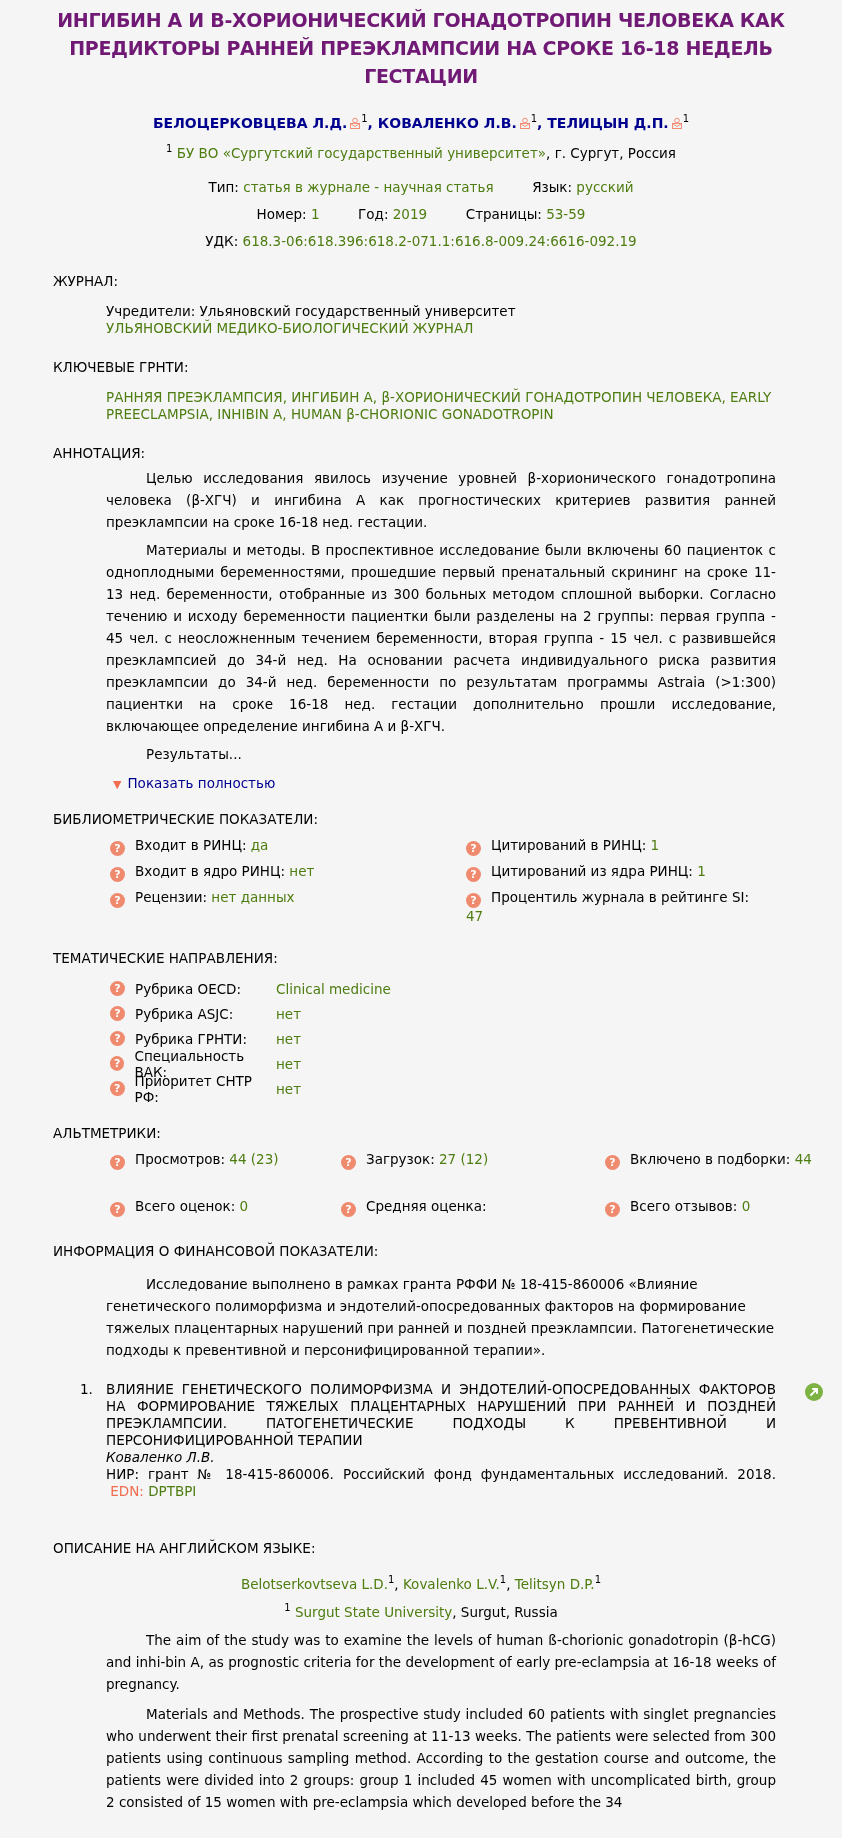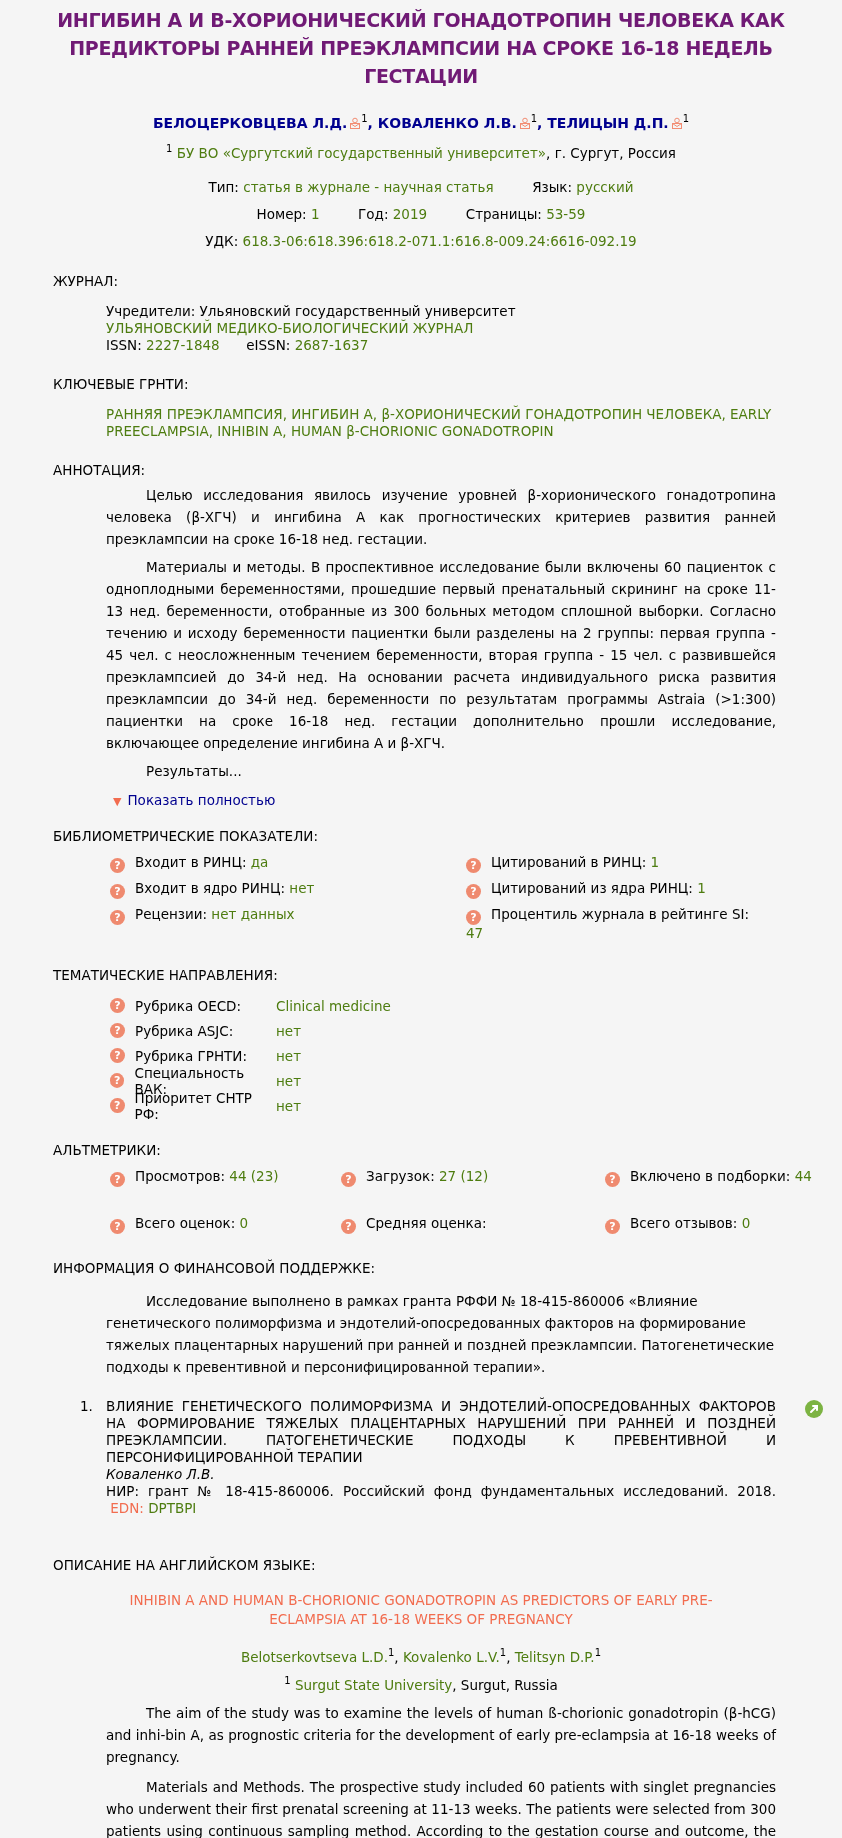--- a/index.html
+++ b/index.html
@@ -151,27 +151,20 @@
     <div>
       <span>УДК:</span>
       <a href="#">618.3-06:618.396:618.2-071.1:616.8-009.24:6616-092.19</a>
     </div>
   </div>
 
   <div class="section-h" style="margin-top:18px">ЖУРНАЛ:</div>
   <div class="indent journal-block">
     <div>Учредители: Ульяновский государственный университет</div>
     <div><a href="#">УЛЬЯНОВСКИЙ МЕДИКО-БИОЛОГИЧЕСКИЙ ЖУРНАЛ</a></div>
-    <div>
-      <span>ISSN:</span>
-      <a href="#">2227-1848</a>
-      <span style="display:inline-block;width:18px"></span>
-      <span>eISSN:</span>
-      <a href="#">2687-1637</a>
-    </div>
   </div>
 
   <div class="section-h">КЛЮЧЕВЫЕ ГРНТИ:</div>
   <div class="indent keywords">
     <a href="#">РАННЯЯ ПРЕЭКЛАМПСИЯ, ИНГИБИН А, β-ХОРИОНИЧЕСКИЙ ГОНАДОТРОПИН ЧЕЛОВЕКА, EARLY PREECLAMPSIA, INHIBIN A, HUMAN β-CHORIONIC GONADOTROPIN</a>
   </div>
 
   <div class="section-h">АННОТАЦИЯ:</div>
   <div class="indent abstract" style="margin-top:6px">
     <p>Целью исследования явилось изучение уровней β-хорионического гонадотропина человека (β-ХГЧ) и ингибина А как прогностических критериев развития ранней преэклампсии на сроке 16-18 нед. гестации.</p>
@@ -234,42 +227,41 @@
   <div class="section-h" style="margin-top:24px">АЛЬТМЕТРИКИ:</div>
   <div class="grid3">
     <div><span class="qicon">?</span><span>Просмотров:</span> <a href="#">44 (23)</a></div>
     <div><span class="qicon">?</span><span>Загрузок:</span> <a href="#">27 (12)</a></div>
     <div><span class="qicon">?</span><span>Включено в подборки:</span> <a href="#">44</a></div>
     <div><span class="qicon">?</span><span>Всего оценок:</span> <a href="#">0</a></div>
     <div><span class="qicon">?</span><span>Средняя оценка:</span> <a href="#"></a></div>
     <div><span class="qicon">?</span><span>Всего отзывов:</span> <a href="#">0</a></div>
   </div>
 
-  <div class="section-h" style="margin-top:26px">ИНФОРМАЦИЯ О ФИНАНСОВОЙ ПОДДЕРЖКЕ:</div>
+  <div class="section-h" style="margin-top:26px">ИНФОРМАЦИЯ О ФИНАНСОВОЙ ПОКАЗАТЕЛИ:</div>
   <div class="indent fund">
     <p>Исследование выполнено в рамках гранта РФФИ № 18-415-860006 «Влияние генетического полиморфизма и эндотелий-опосредованных факторов на формирование тяжелых плацентарных нарушений при ранней и поздней преэклампсии. Патогенетические подходы к превентивной и персонифицированной терапии».</p>
   </div>
 
   <div class="nir">
     <span class="num">1.</span>
     <div class="body">
       <div class="title-nir">ВЛИЯНИЕ ГЕНЕТИЧЕСКОГО ПОЛИМОРФИЗМА И ЭНДОТЕЛИЙ-ОПОСРЕДОВАННЫХ ФАКТОРОВ НА ФОРМИРОВАНИЕ ТЯЖЕЛЫХ ПЛАЦЕНТАРНЫХ НАРУШЕНИЙ ПРИ РАННЕЙ И ПОЗДНЕЙ ПРЕЭКЛАМПСИИ. ПАТОГЕНЕТИЧЕСКИЕ ПОДХОДЫ К ПРЕВЕНТИВНОЙ И ПЕРСОНИФИЦИРОВАННОЙ ТЕРАПИИ</div>
       <div class="author-i">Коваленко Л.В.</div>
       <div class="title-nir" style="text-align-last:justify">НИР: грант № 18-415-860006. Российский фонд фундаментальных исследований. 2018.</div>
       <div>&nbsp;<span class="edn-lbl">EDN:</span> <a href="#">DPTBPI</a></div>
     </div>
     <span class="ext-icon">
       <svg viewBox="0 0 18 18" width="18" height="18">
           <path d="M6 12 L12 6 M8 6 L12 6 L12 10" stroke="#fff" stroke-width="2" fill="none" stroke-linecap="round"></path>
         </svg>
     </span>
   </div>
 
   <div class="section-h" style="margin-top:40px">ОПИСАНИЕ НА АНГЛИЙСКОМ ЯЗЫКЕ:</div>
-  <div class="en-title">INHIBIN A AND HUMAN B-CHORIONIC GONADOTROPIN AS PREDICTORS OF EARLY PRE-ECLAMPSIA AT 16-18 WEEKS OF PREGNANCY</div>
   <div class="en-authors">
     <a href="#">Belotserkovtseva L.D.</a><sup>1</sup>,
     <a href="#">Kovalenko L.V.</a><sup>1</sup>,
     <a href="#">Telitsyn D.P.</a><sup>1</sup>
   </div>
   <div class="en-affil">
     <sup>1</sup>
     <a href="#">Surgut State University</a><span>, Surgut, Russia</span>
   </div>
   <div class="indent en-abs" style="margin-top:10px">

